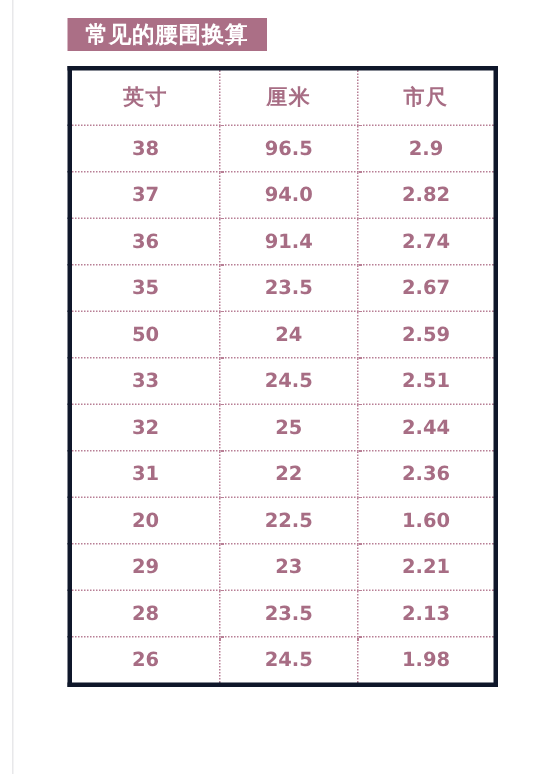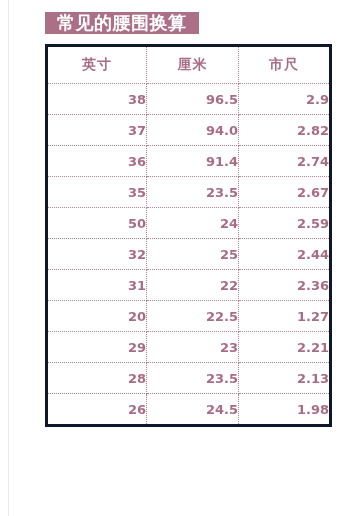--- a/index.html
+++ b/index.html
@@ -35,21 +35,21 @@
 
   
   .title-badge {
     position: absolute;
     left: 45px;
     top: 12px;
     height: 22px;
     padding: 0 12px;
     background: #ab6f86;
     color: #ffffff;
-    font-size: 18px;
+    font-size: 15px;
     font-weight: bold;
     letter-spacing: 0.5px;
     display: flex;
     align-items: center;
     justify-content: center;
     box-sizing: border-box;
   }
 
   
   .conv-table {
@@ -79,21 +79,20 @@
   .conv-table tr:last-child td {
     border-bottom: none;
   }
   .conv-table th {
     height: 36px;
     font-size: 14px;
     letter-spacing: 1px;
   }
   .conv-table td {
     font-size: 13px;
-    text-align: right;
   }
   .col-a { width: 100px; }
   .col-b { width: 92px; }
   .col-c { width: 92px; }
 </style>
 </head>
 <body>
 
 <div class="page-edge-rule"></div>
 
@@ -134,33 +133,38 @@
         <td>35</td>
         <td>23.5</td>
         <td>2.67</td>
       </tr>
       <tr>
         <td>50</td>
         <td>24</td>
         <td>2.59</td>
       </tr>
       <tr>
+        <td>33</td>
+        <td>24.5</td>
+        <td>2.51</td>
+      </tr>
+      <tr>
         <td>32</td>
         <td>25</td>
         <td>2.44</td>
       </tr>
       <tr>
         <td>31</td>
         <td>22</td>
         <td>2.36</td>
       </tr>
       <tr>
         <td>20</td>
         <td>22.5</td>
-        <td>1.27</td>
+        <td>1.60</td>
       </tr>
       <tr>
         <td>29</td>
         <td>23</td>
         <td>2.21</td>
       </tr>
       <tr>
         <td>28</td>
         <td>23.5</td>
         <td>2.13</td>

